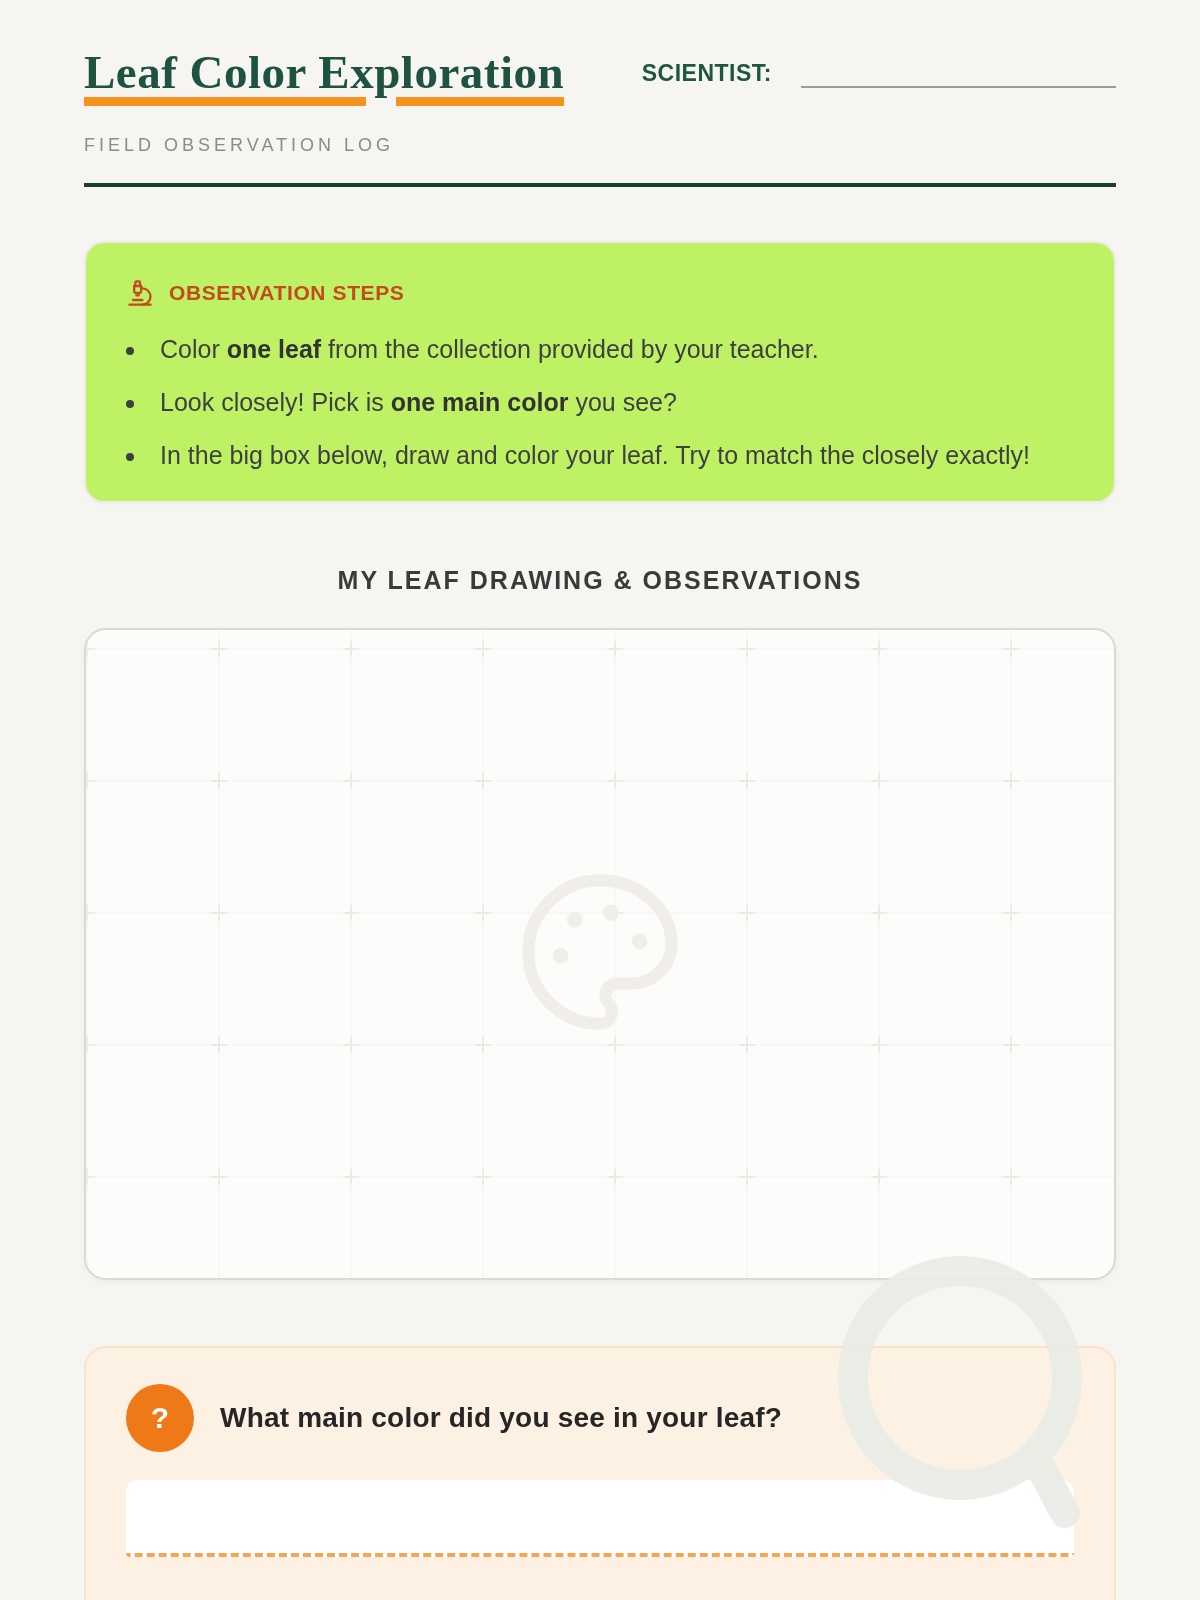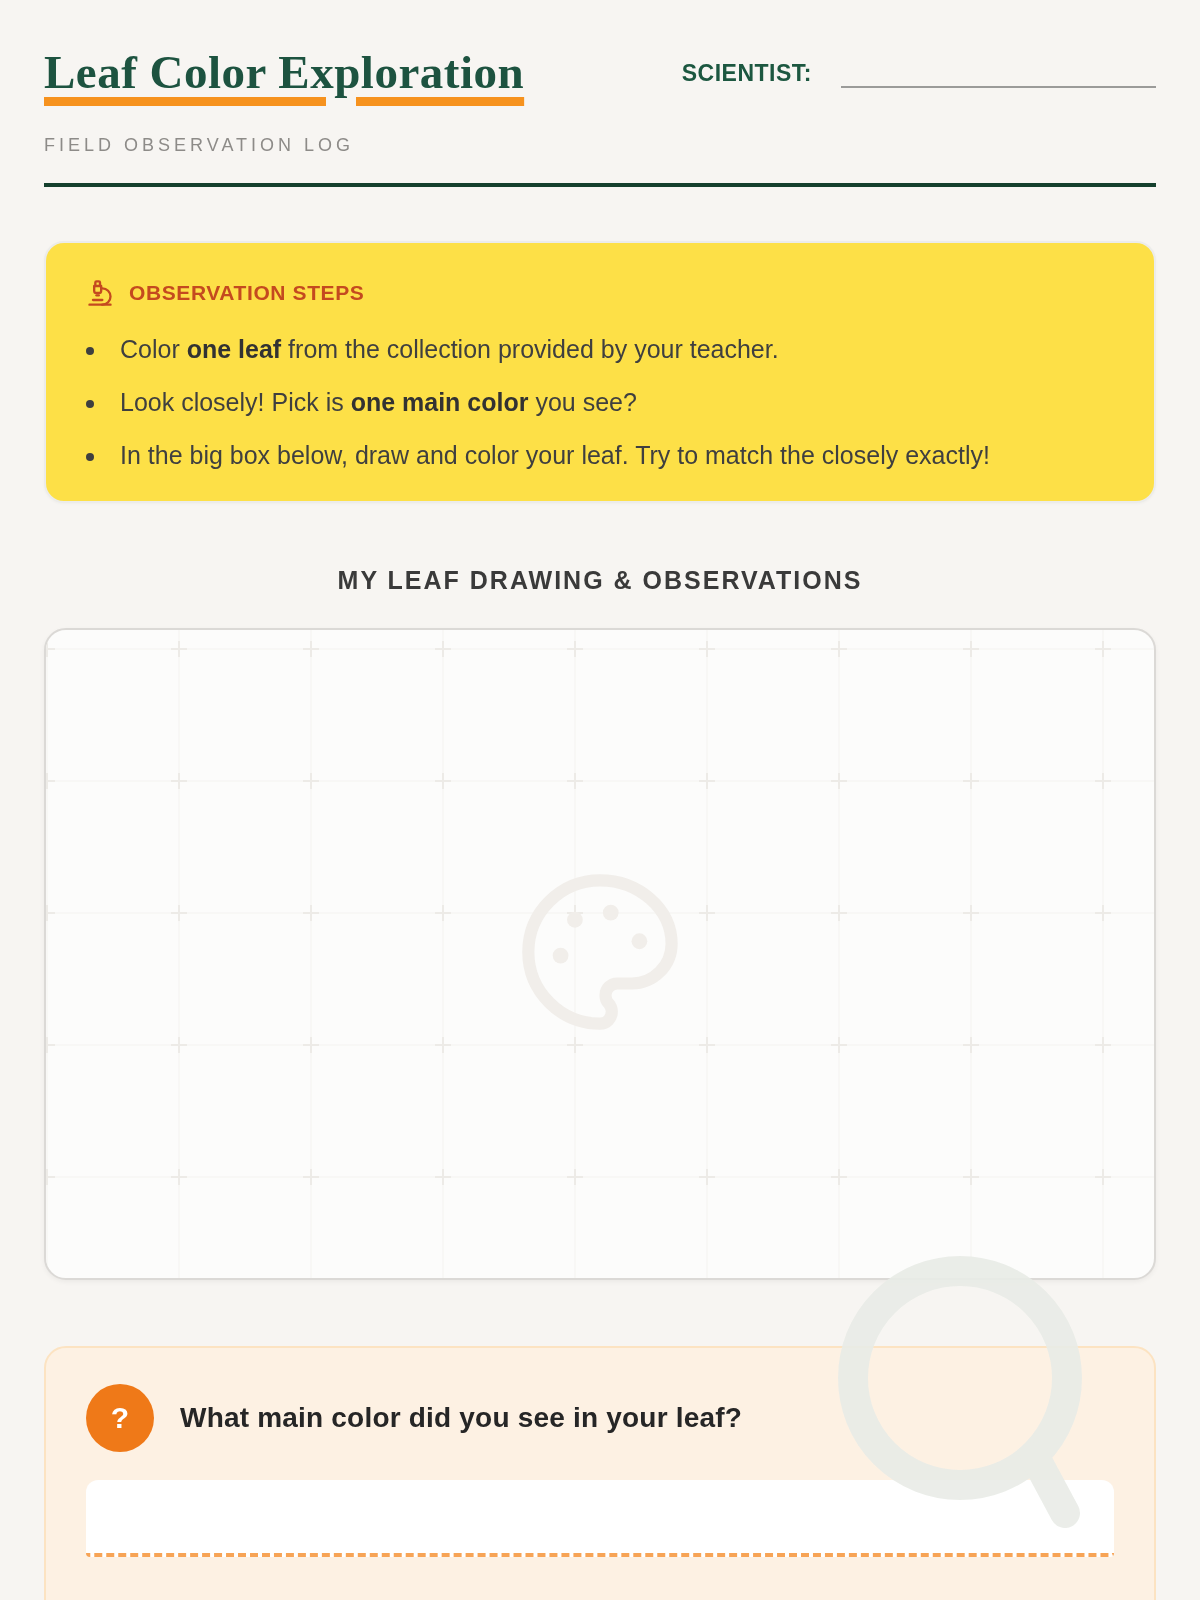--- a/index.html
+++ b/index.html
@@ -6,21 +6,21 @@
   html, body { margin: 0; padding: 0; }
   body {
     width: 1200px; height: 1600px;
     background: #f7f5f2;
     font-family: "Liberation Sans", sans-serif;
     color: #3d3d3d;
   }
   .page {
     position: relative;
     width: 1200px; height: 1600px;
-    padding: 46px 44px 0;
+    padding: 46px 84px 0;
     overflow: hidden;
   }
 
   
   .header-row { display: flex; justify-content: space-between; align-items: flex-start; }
   .page-title {
     margin: 0;
     font-family: "Liberation Serif", serif;
     font-weight: bold;
     font-size: 47px;
@@ -46,21 +46,21 @@
   }
   .sci-line {
     display: inline-block; width: 315px; height: 24px;
     border-bottom: 2px solid #9b9b99;
   }
   .header-rule { margin-top: 27px; border: 0; border-top: 4px solid #15402d; }
 
   
   .steps-card {
     margin-top: 54px;
-    background: #fde047;
+    background: #bef264;
     border: 2px solid #ececea;
     border-radius: 20px;
     padding: 36px 40px 28px;
     box-shadow: 0 1px 3px rgba(0,0,0,0.03);
   }
   .steps-head { display: flex; align-items: center; gap: 15px; }
   .micro-icon { display: inline-flex; }
   .steps-title { color: #c44a1f; font-weight: bold; font-size: 21px; letter-spacing: 0.6px; }
   .steps-list {
     list-style: disc inside;

